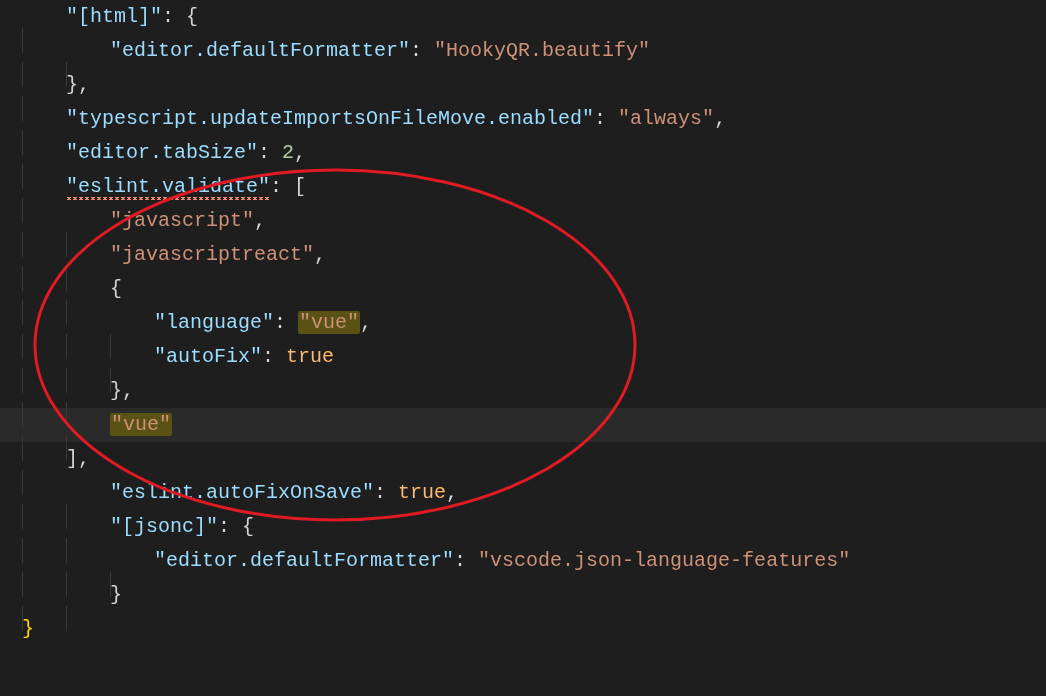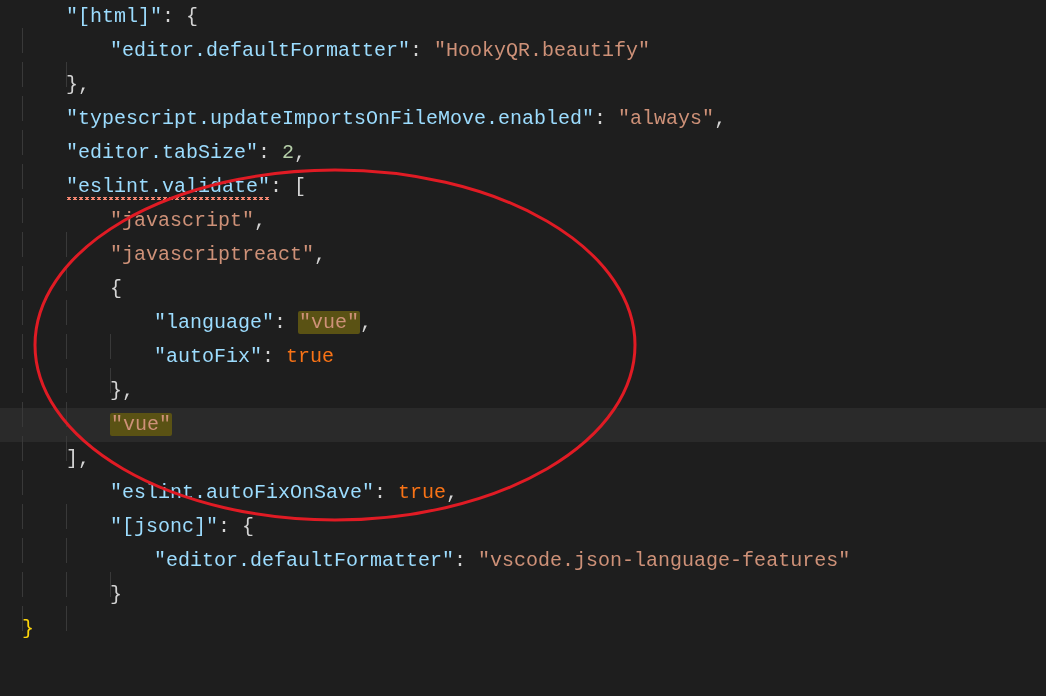--- a/index.html
+++ b/index.html
@@ -20,21 +20,21 @@
     left:22px; top:0;
     white-space:pre;
     line-height:34px;
   }
   .line { height:34px;}
   .strkey { color:#9cdcfe;}
   .strval { color:#ce9178;}
   .punct  { color:#d4d4d4;}
   .punctk { color:#d4d4d4;}
   .num    { color:#b5cea8;}
-  .bool   { color:#f97316;}
+  .bool   { color:#fdba74;}
   .brace-hl { color:#ffd70a;}
   .match-hl {
     background:#5a5214;
     border-radius:2px;
     padding:0 1px;
   }
   .current-line {
     position:absolute;
     left:0; top:408px;
     width:1046px; height:34px;

